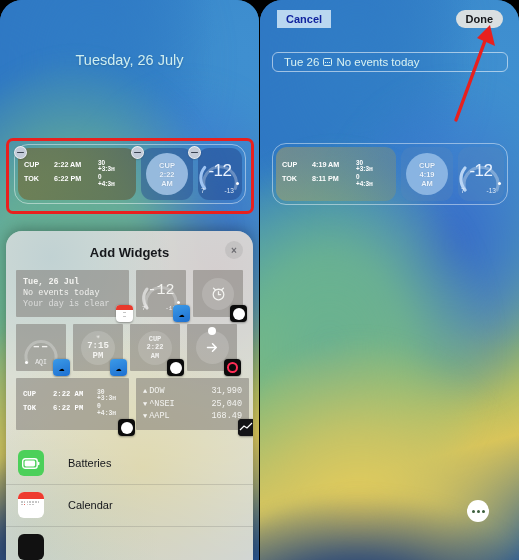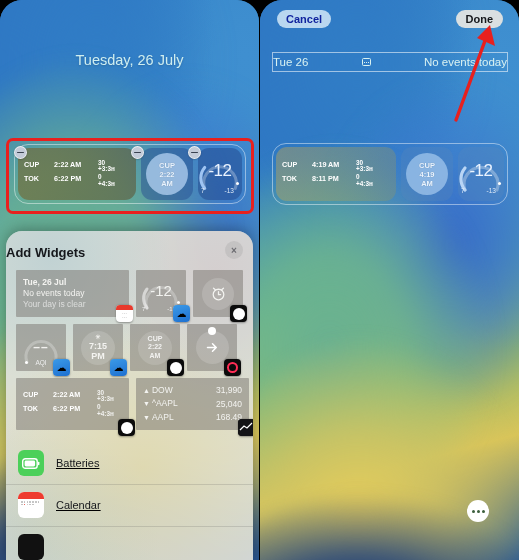--- a/index.html
+++ b/index.html
@@ -161,37 +161,38 @@
   .sheet-tint {
     position: absolute; inset: 0;
     background:
       radial-gradient(70% 55% at 18% 8%, rgba(176,200,208,0.55) 0%, rgba(176,200,208,0) 70%),
       radial-gradient(75% 55% at 85% 12%, rgba(214,196,196,0.5) 0%, rgba(214,196,196,0) 70%),
       radial-gradient(85% 60% at 55% 72%, rgba(226,214,150,0.55) 0%, rgba(226,214,150,0) 75%),
       radial-gradient(70% 50% at 10% 95%, rgba(186,205,190,0.5) 0%, rgba(186,205,190,0) 75%);
   }
   .sheet-inner { position: relative; z-index: 2; }
   .sheet-title {
-    text-align: left; font-size: 13px; font-weight: 700; color: #16181c;
+    text-align: center; font-size: 13px; font-weight: 700; color: #16181c;
     padding: 14px 0 10px;
   }
   .sheet-close {
     position: absolute; right: 10px; top: 10px;
     width: 18px; height: 18px; border-radius: 50%;
     background: rgba(140,140,140,0.22);
     display: flex; align-items: center; justify-content: center;
     color: #6b6b70; font-size: 10px; font-weight: 700;
   }
 
   .gal { padding: 0 10px; }
   .gal-row { display: flex; gap: 7px; margin-bottom: 7px; }
   .g {
     position: relative; border-radius: 1px; overflow: visible;
     background: rgba(128,124,118,0.55);
     height: 47px;
+    font-family: Liberation Mono, monospace;
   }
   .g-inner {
     position: absolute; inset: 0; border-radius: 11px; overflow: hidden;
     display: flex; align-items: center; justify-content: center;
   }
   .g-badge {
     position: absolute; right: -4px; bottom: -5px;
     width: 17px; height: 17px; border-radius: 4px;
     overflow: hidden; z-index: 4;
     box-shadow: 0 0.5px 2px rgba(0,0,0,0.35);
@@ -248,47 +249,47 @@
   .wc-gal .wc-city, .wc-gal .wc-time { color: #fff; }
   .stk { width: 100%; padding: 5px 7px; color: #f3f3f0; font-size: 8.5px; line-height: 12.5px; }
   .stk-row { display: flex; align-items: center; }
   .stk-sym { flex: 1; font-weight: 400; }
   .stk-val { font-weight: 400; }
   .tri { font-size: 7px; margin-right: 2px; }
 
   
   .applist { margin-top: 12px; }
   .app {
-    display: flex; align-items: center; gap: 12px;
-    padding: 0 12px; height: 42px; text-decoration: underline;
+    display: flex; align-items: center; gap: 24px;
+    padding: 0 12px; height: 42px;
   }
   .app + .app { box-shadow: inset 0 1px 0 rgba(80,80,80,0.18); }
   .app-icon { width: 26px; height: 26px; border-radius: 6px; flex: 0 0 26px; overflow: hidden; position: relative; }
   .app-name { font-size: 11px; color: #15171b; font-weight: 400; }
 
   
   .btn-cancel {
     position: absolute; left: 17px; top: 10px;
-    padding: 3px 9px; border-radius: 9px;
+    padding: 3px 9px; border-radius: 0;
     background: rgba(205,228,246,0.88);
     color: #10239e; font-size: 11px; font-weight: 700;
     z-index: 8;
   }
   .btn-done {
     position: absolute; right: 16px; top: 10px;
     padding: 3px 10px; border-radius: 11px;
     background: rgba(225,228,226,0.95);
     color: #15171b; font-size: 11px; font-weight: 700;
     z-index: 8;
   }
   .ed-datebar {
     position: absolute; left: 12px; top: 52px; width: 236px; height: 20px;
-    border: 1px solid rgba(255,255,255,0.55); border-radius: 0;
-    display: flex; align-items: center; justify-content: space-between; gap: 4px;
-    color: #d9f2f2; font-size: 11.5px; font-weight: 500;
+    border: 1px solid rgba(255,255,255,0.55); border-radius: 6px;
+    display: flex; align-items: center; justify-content: flex-start; gap: 4px;
+    color: #d9f2f2; font-size: 11.5px; font-weight: 500; padding-left: 11px;
   }
   .ed-datebar .cal-ic {
     width: 9px; height: 8px; border: 1px solid #d9f2f2; border-radius: 1.5px;
     position: relative; display: inline-block;
   }
   .ed-datebar .cal-ic::after {
     content:""; position:absolute; left:1px; right:1px; top: 2.5px; height:1px;
     border-top: 1px dotted #d9f2f2;
   }
   .ed-timebox {
@@ -519,21 +520,21 @@
             </div>
 
             <div class="g g-wide" style="height:52px;">
               <div class="g-inner">
                 <div class="stk">
                   <div class="stk-row">
                     <span class="stk-sym"><span class="tri">▲</span><span>DOW</span></span>
                     <span class="stk-val">31,990</span>
                   </div>
                   <div class="stk-row">
-                    <span class="stk-sym"><span class="tri">▼</span><span>^AAPL</span></span>
+                    <span class="stk-sym"><span class="tri">▼</span><span>^NSEI</span></span>
                     <span class="stk-val">25,040</span>
                   </div>
                   <div class="stk-row">
                     <span class="stk-sym"><span class="tri">▼</span><span>AAPL</span></span>
                     <span class="stk-val">168.49</span>
                   </div>
                 </div>
               </div>
               <div class="g-badge" style="right:-6px;bottom:-6px;background:#1c1c1e;">
                 <svg width="17" height="17" viewBox="0 0 17 17">

